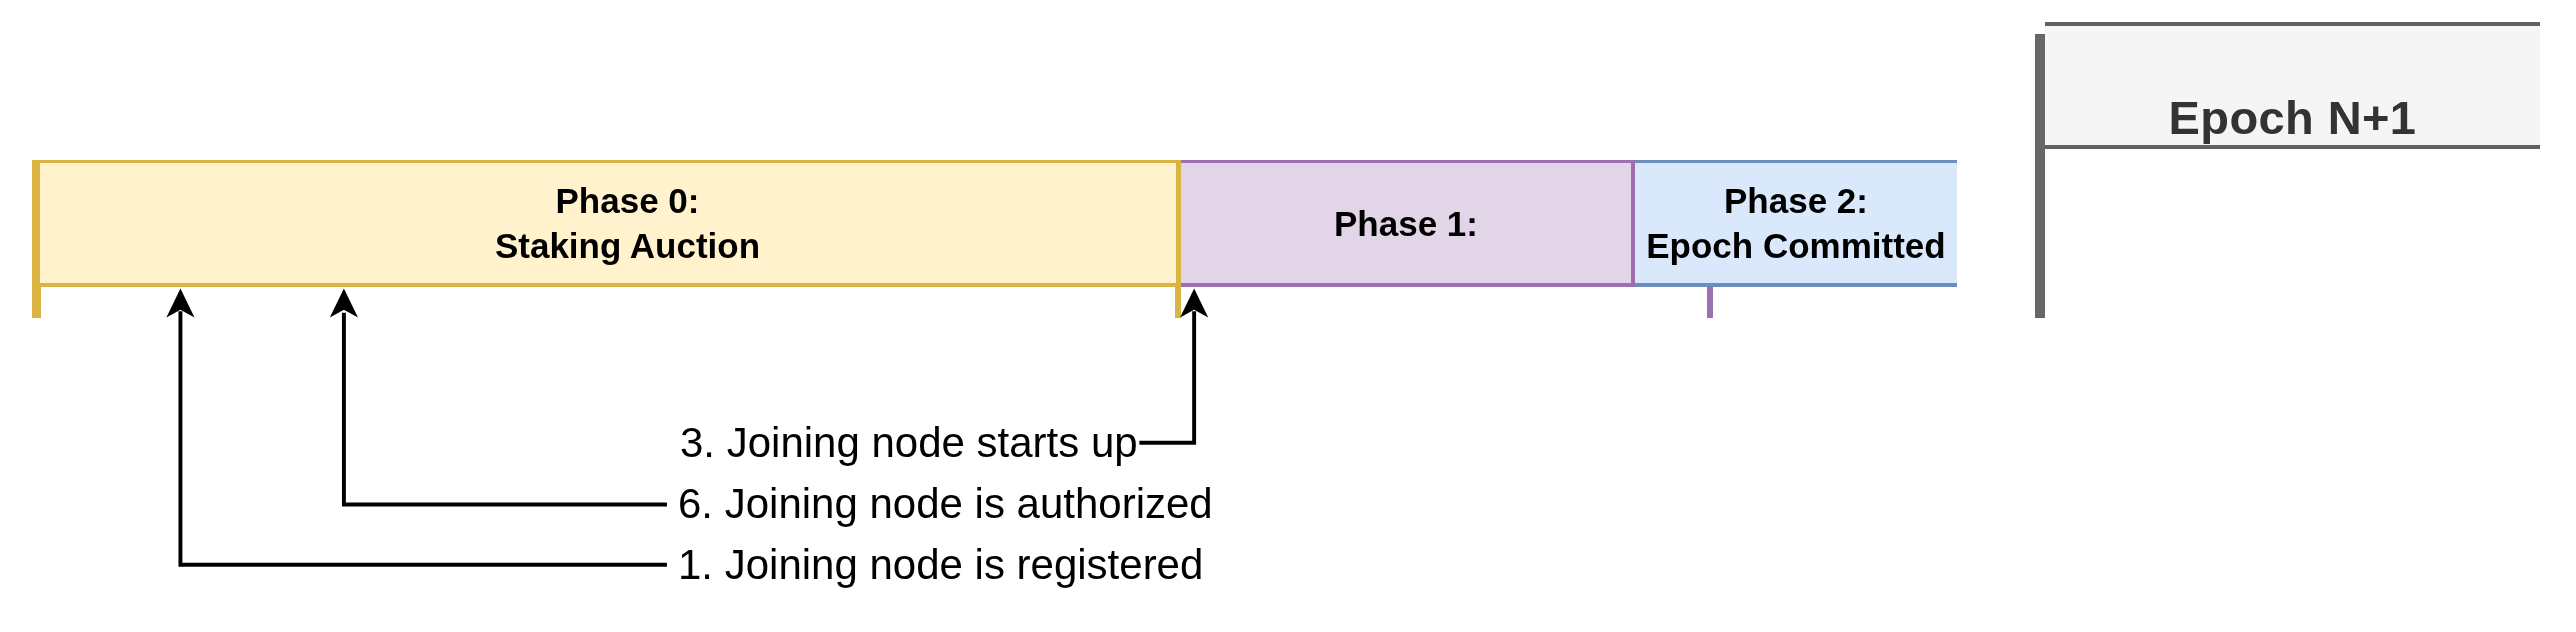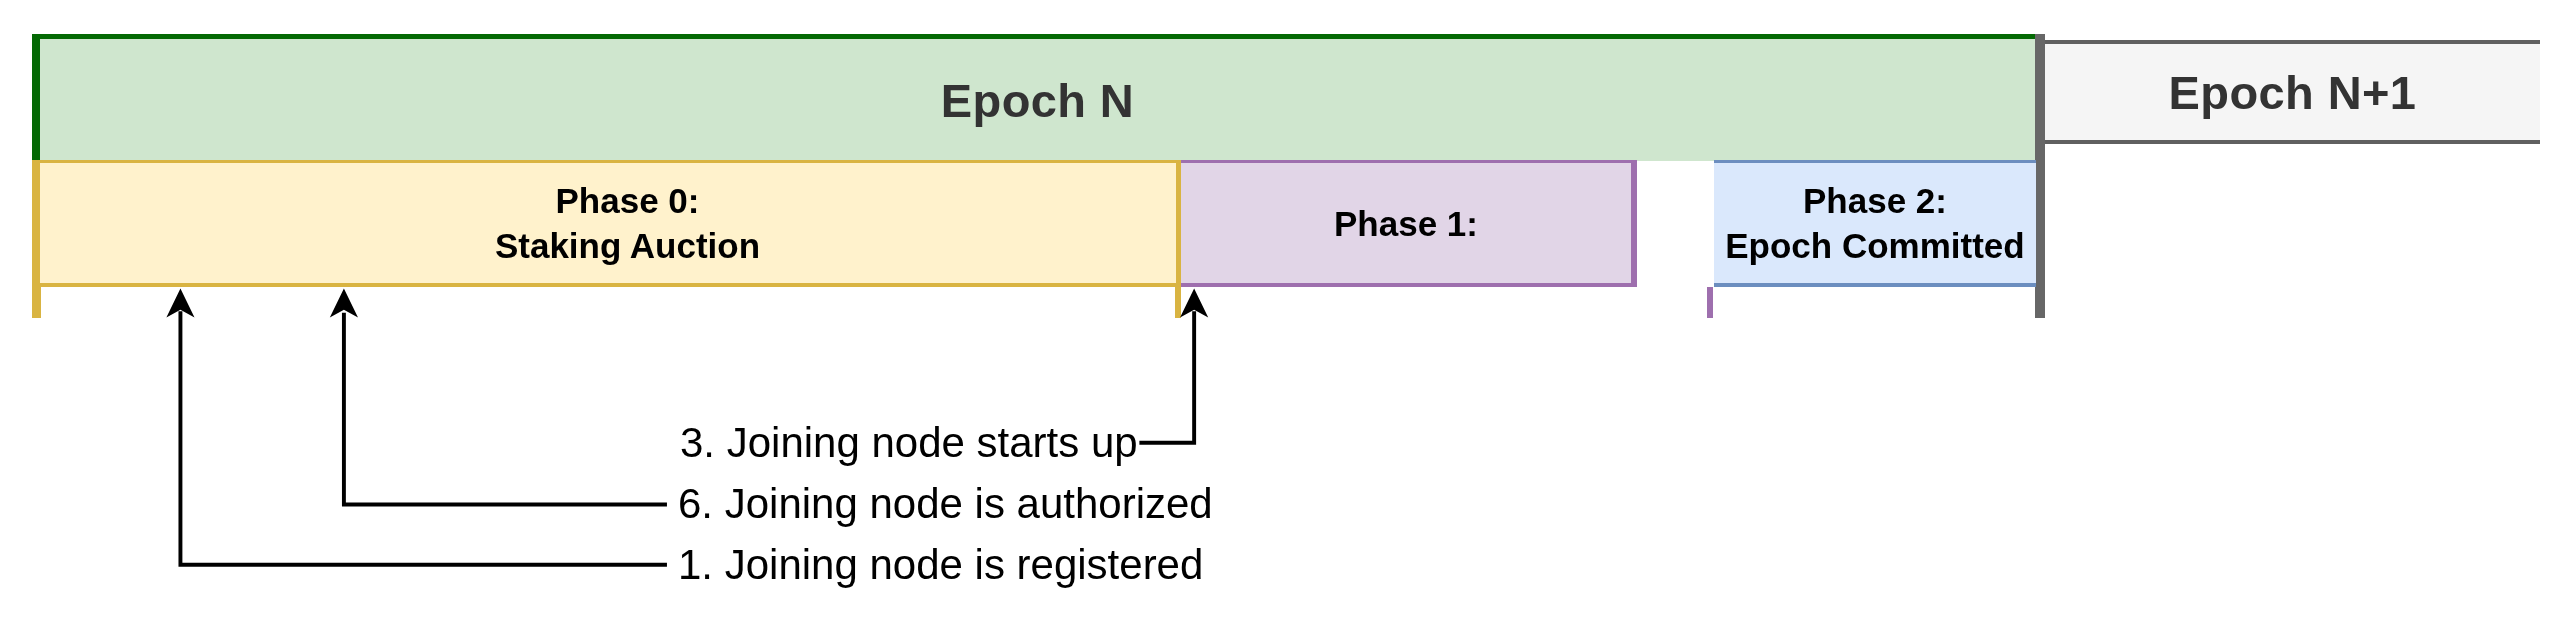--- a/index.html
+++ b/index.html
@@ -25,43 +25,43 @@
     display: flex; align-items: center; justify-content: center;
   }
   .epoch-label {
     font-size: 47px; font-weight: bold; color: #333333;
     white-space: nowrap; letter-spacing: 0.4px;
   }
   .epoch-divider {
     left: 2035px; top: 34px; width: 10.2px; height: 284px;
   }
   .epoch-n1 {
-    left: 2045px; top: 40px; width: 495px; height: 104px;
+    left: 2045px; top: 22px; width: 495px; height: 127px;
     border-top: 4.7px solid #606060;
     border-bottom: 4.7px solid #606060;
-    display: flex; align-items: center; justify-content: center;
+    display: flex; align-items: flex-end; justify-content: center;
   }
 
   
   .phase {
     top: 160px; height: 127px;
     display: flex; flex-direction: column; align-items: center; justify-content: center;
     text-align: center;
   }
   .phase-0 {
     left: 32px; width: 1149px;
     border-top: 3.9px solid; border-bottom: 4.7px solid;
     border-left: 8.6px solid; border-right: 5.5px solid;
   }
   .phase-1 {
     left: 1181px; width: 456px;
     border-top: 3.9px solid; border-bottom: 4.7px solid; border-right: 6.3px solid;
   }
   .phase-2 {
-    left: 1714px; width: 322px;
+    left: 1635px; width: 322px;
     border-top: 3.9px solid; border-bottom: 4.7px solid;
   }
   .phase-line {
     font-size: 35px; font-weight: bold; color: #000000;
     line-height: 45px; white-space: nowrap;
   }
 
   
   .tick { top: 287px; height: 30.5px; }
   .tick-left   { left: 32px;   width: 8.6px; }
@@ -75,23 +75,20 @@
   }
   .event-3 { left: 680px; top: 426px; }
   .event-2 { left: 678px; top: 487px; }
   .event-1 { left: 678px; top: 548px; }
 </style>
 </head>
 <body>
 
 <div id="canvas">
 
-  <div class="abs epoch-n" style="background-color: rgb(207, 230, 206);">
-    <span class="epoch-label">Epoch N</span>
-  </div>
 
   <div class="abs epoch-divider" style="background-color: rgb(103, 103, 103);"></div>
 
   <div class="abs epoch-n1" style="background-color: rgb(245, 245, 245);">
     <span class="epoch-label">Epoch N+1</span>
   </div>
 
   <div class="abs phase phase-0" style="background-color: rgb(255, 242, 204); border-color: rgb(217, 180, 66); padding-left: 39px;">
     <div class="phase-line">Phase 0:</div>
     <div class="phase-line">Staking Auction</div>

